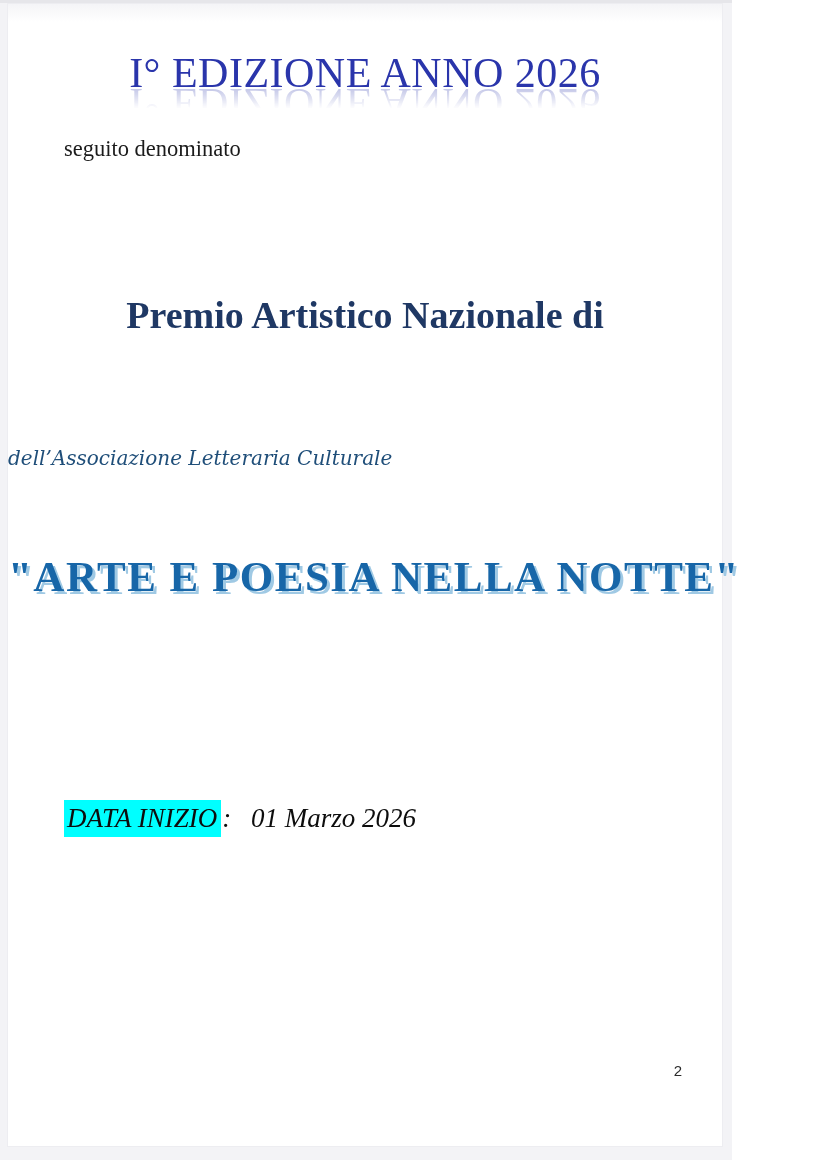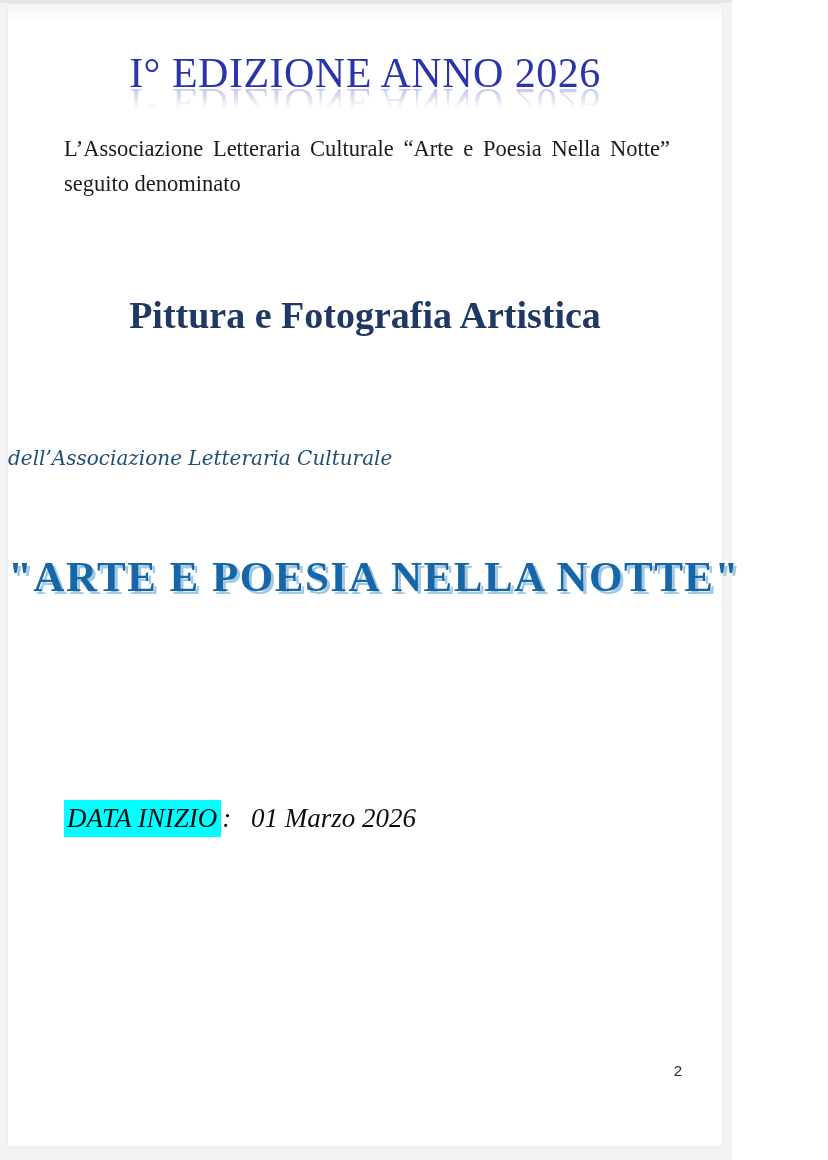--- a/index.html
+++ b/index.html
@@ -147,26 +147,25 @@
 
 <div class="page-outer">
   <div class="page-inner">
 
     <div class="edition-block">
       <div class="edition-title">I° EDIZIONE ANNO 2026</div>
       <div class="edition-reflection" aria-hidden="true">I° EDIZIONE ANNO 2026</div>
     </div>
 
     <div class="intro">
-      <div class="intro-line justify">L’Associazione Letteraria Culturale “Arte e Poesia Nella Notte”</div>
       <div class="intro-line">seguito denominato</div>
     </div>
 
     <div class="award-title">
-      <div>Pittura e Fotografia Artistica</div>
+      <div>Premio Artistico Nazionale di</div>
     </div>
 
     <div class="subtitle">dell’Associazione Letteraria Culturale</div>
 
     <div class="association-title">"ARTE E POESIA NELLA NOTTE"</div>
 
     <div class="date-row start-row">
       <span class="date-label">DATA INIZIO</span><span class="date-sep">:</span>
       <span class="date-value">01 Marzo 2026</span>
     </div>

